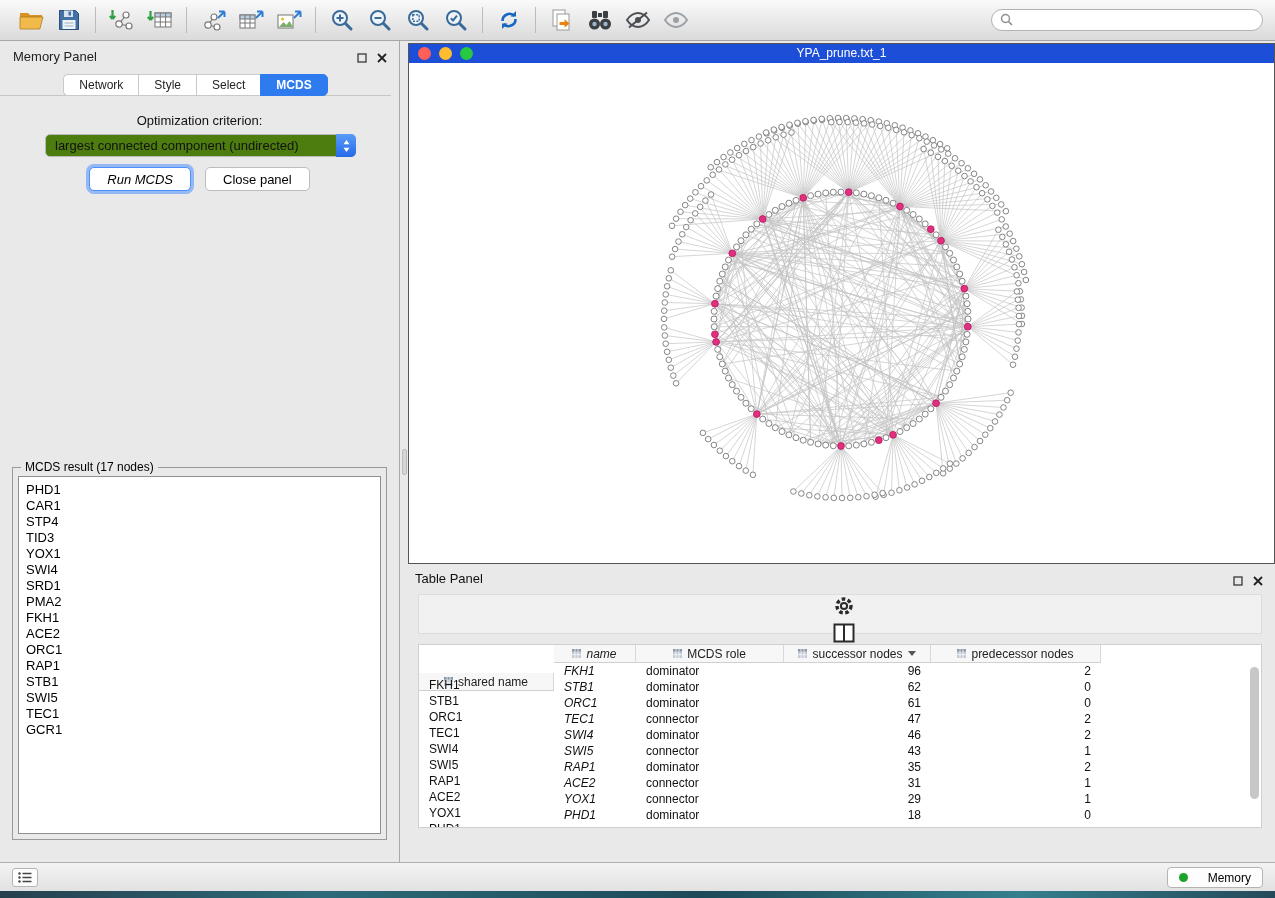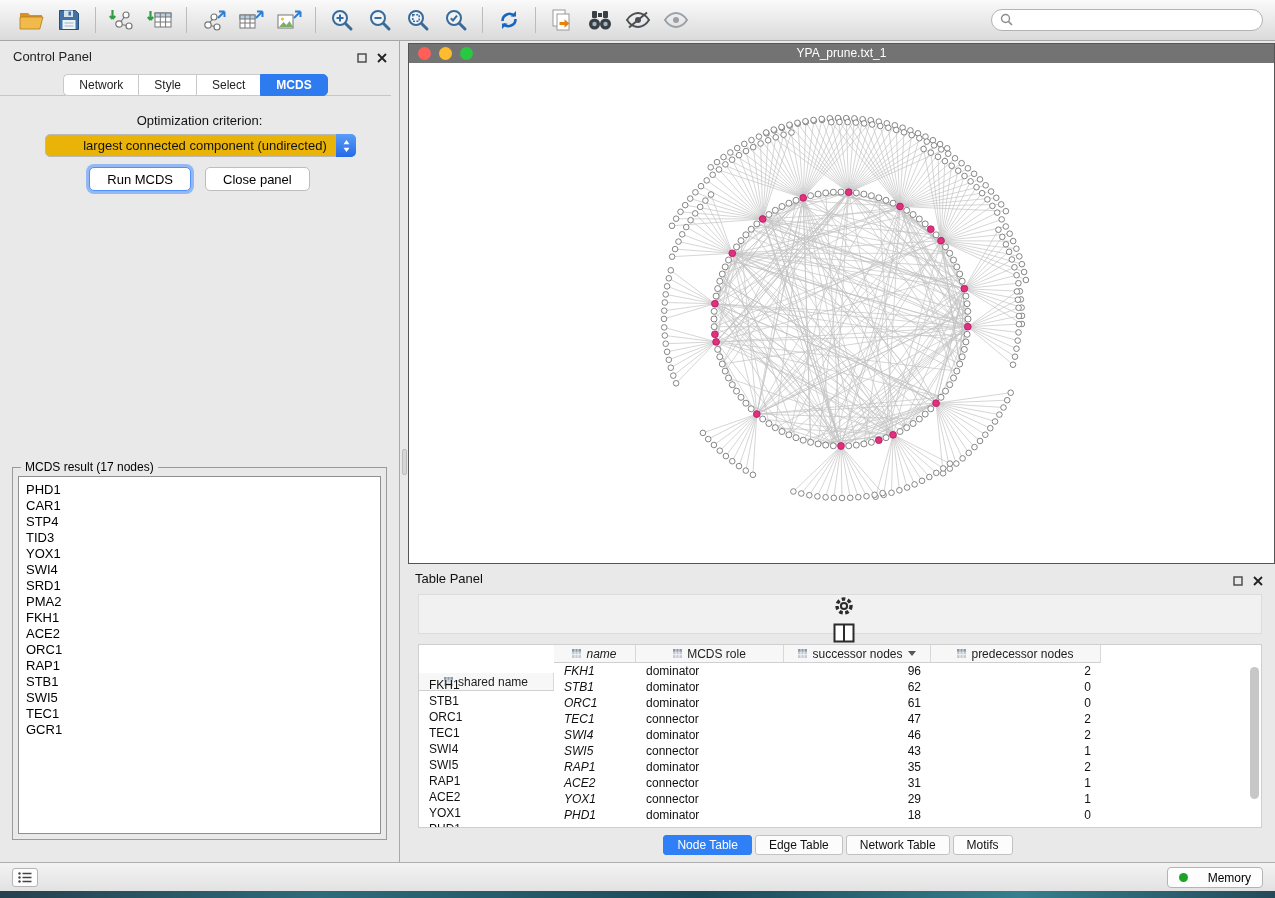--- a/index.html
+++ b/index.html
@@ -18,36 +18,36 @@
   
   .control-panel{position:absolute;top:41px;left:0;width:400px;bottom:36px;background:#e9e9e9;border-right:1px solid #a9a9a9;}
   .cp-title{position:absolute;left:13px;top:8px;font-size:13px;color:#222;}
   .panel-float{position:absolute;right:32px;top:10px;cursor:pointer;}
   .panel-close{position:absolute;right:12px;top:10px;cursor:pointer;}
   .cp-tabbar{position:absolute;top:33px;left:0;right:8px;height:22px;border-bottom:1px solid #c6c6c6;display:flex;justify-content:center;text-align:center;}
   .cp-tab{height:22px;line-height:21px;padding:0 15px;font-size:12px;background:#fff;border:1px solid #c9c9c9;border-right:none;color:#222;cursor:pointer;}
   .cp-tab:first-child{border-radius:5px 0 0 5px;}
   .cp-tab.active{background:#2e7bf0;border:1px solid #2e7bf0;color:#fff;border-radius:0 5px 5px 0;font-weight:bold;}
   .opt-label{position:absolute;top:72px;left:0;right:0;text-align:center;font-size:13px;color:#111;}
-  .dropdown{position:absolute;top:93px;left:45px;width:311px;height:23px;background:#eab308;border:1px solid #b9b9b9;border-radius:5px;font-size:13px;line-height:21px;padding-left:9px;cursor:pointer;text-align:center;}
+  .dropdown{position:absolute;top:93px;left:45px;width:311px;height:23px;background:#4d7c0f;border:1px solid #b9b9b9;border-radius:5px;font-size:13px;line-height:21px;padding-left:9px;cursor:pointer;}
   .dd-cap{position:absolute;right:-1px;top:-1px;width:20px;height:23px;background:linear-gradient(#5a9cf8,#2569e8);border-radius:0 5px 5px 0;display:flex;align-items:center;justify-content:center;}
   .btn-row{position:absolute;top:126px;left:0;right:0;display:flex;justify-content:center;gap:14px;}
   .btn{height:24px;padding:0 17px;background:#fff;border:1px solid #bdbdbd;border-radius:5px;font-size:13px;font-family:inherit;cursor:pointer;}
-  .btn.focused{box-shadow:0 0 0 3px rgba(77,144,254,.55);border-color:#4d90fe;}
+  .btn.focused{box-shadow:0 0 0 3px rgba(77,144,254,.55);border-color:#4d90fe;font-style:italic;}
   .result-box{position:absolute;left:12px;right:12px;top:426px;height:373px;border:1px solid #9a9a9a;}
   .result-legend{position:absolute;top:-8px;left:8px;background:#e9e9e9;padding:0 4px;font-size:12px;color:#000000;}
   .result-list{position:absolute;left:5px;right:5px;top:8px;bottom:5px;background:#fff;border:1px solid #8f8f8f;overflow:hidden;padding:5px 0 0 7px;}
   .result-item{font-size:13px;line-height:16px;color:#000;}
 
   
   .right-area{position:absolute;left:401px;top:41px;right:0;bottom:36px;background:#e9e9e9;}
   .gutter-handle{position:absolute;left:1px;top:408px;width:5px;height:26px;background:#d6d6d6;border:1px solid #bbb;border-radius:2px;cursor:col-resize;}
 
   .network-window{position:absolute;left:7px;top:2px;right:0;height:521px;border:1px solid #555;}
-  .net-titlebar{position:absolute;top:0;left:0;right:0;height:19px;background:#737373;}
+  .net-titlebar{position:absolute;top:0;left:0;right:0;height:19px;background:#1d4ed8;}
   .tl{position:absolute;top:3px;width:13px;height:13px;border-radius:50%;cursor:pointer;}
   .tl.red{left:9px;background:#ff5f57;}
   .tl.yellow{left:30px;background:#febc2e;}
   .tl.green{left:51px;background:#28c840;}
   .net-title{position:absolute;left:0;right:0;text-align:center;color:#fff;font-size:12px;line-height:19px;}
   .net-canvas{position:absolute;top:19px;left:0;right:0;bottom:0;background:#fff;overflow:hidden;}
   .net-canvas svg{width:100%;height:100%;display:block;}
 
   
   .table-panel{position:absolute;left:0;right:0;top:523px;bottom:0;background:#e9e9e9;}
@@ -223,21 +223,21 @@
     <div class="search">
       <span class="mag"><svg width="13" height="13" viewBox="0 0 13 13">
             <circle cx="5.5" cy="5.5" r="4" fill="none" stroke="#8e8e8e" stroke-width="1.4"></circle>
             <line x1="8.6" y1="8.6" x2="12" y2="12" stroke="#8e8e8e" stroke-width="1.6"></line>
           </svg></span>
       <input placeholder="" style="">
     </div>
   </div>
 
   <div class="control-panel">
-    <span class="cp-title">Control Panel</span>
+    <span class="cp-title">Memory Panel</span>
     <span class="panel-float"><svg width="10" height="10">
           <rect x="1" y="1" width="8" height="8" fill="none" stroke="#444" stroke-width="1.4"></rect>
         </svg></span>
     <span class="panel-close"><svg width="10" height="10">
           <path d="M1 1l8 8M9 1l-8 8" stroke="#222" stroke-width="1.8"></path>
         </svg></span>
 
     <div class="cp-tabbar">
       <div class="cp-tab">Network</div>
       <div class="cp-tab">Style</div>
@@ -1260,26 +1260,20 @@
               <span class="td c0">PHD1</span>
               <span class="td c1">PHD1</span>
               <span class="td c2">dominator</span>
               <span class="td c3 num">18</span>
               <span class="td c4 num">0</span>
             </div>
           </div>
         <div class="vscroll"></div>
       </div>
 
-      <div class="tp-tabs">
-        <div class="tp-tab active">Node Table</div>
-        <div class="tp-tab">Edge Table</div>
-        <div class="tp-tab">Network Table</div>
-        <div class="tp-tab">Motifs</div>
-      </div>
     </div>
   </div>
 
   <div class="status-bar">
     <button class="sb-left">
         <svg width="14" height="11" viewBox="0 0 14 11">
           <circle cx="1.5" cy="1.5" r="1.2" fill="#444"></circle>
           <circle cx="1.5" cy="5.5" r="1.2" fill="#444"></circle>
           <circle cx="1.5" cy="9.5" r="1.2" fill="#444"></circle>
           <line x1="4.5" y1="1.5" x2="13.5" y2="1.5" stroke="#444" stroke-width="1.5"></line>

